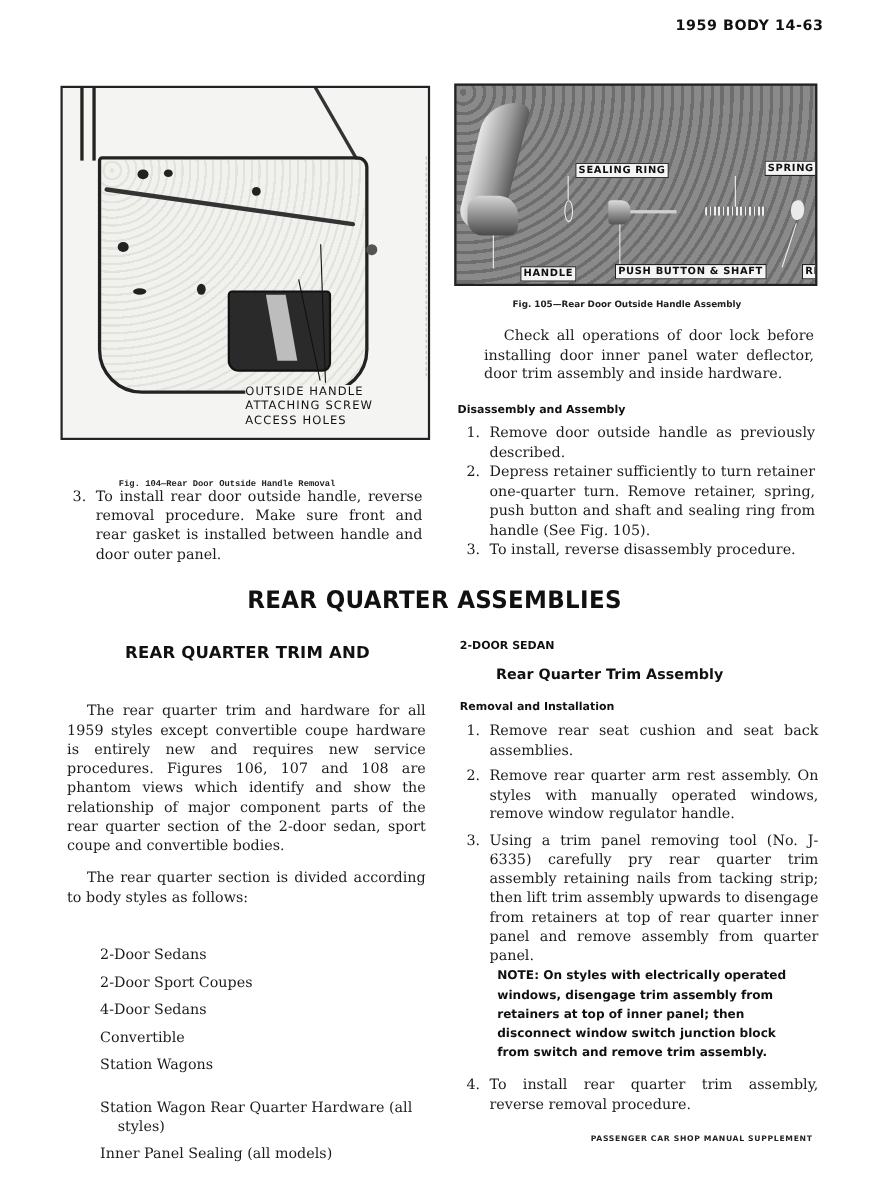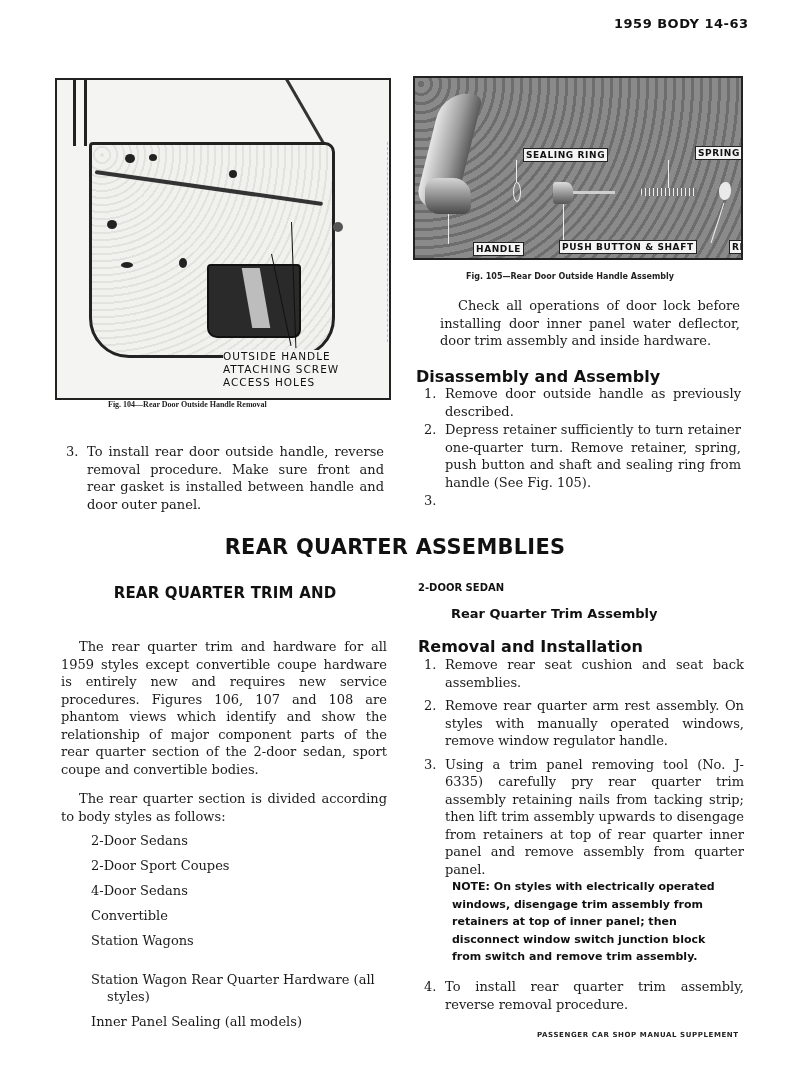--- a/index.html
+++ b/index.html
@@ -54,22 +54,22 @@
     .fig104 .lead {
       position: absolute; width: 1px; background: #111; transform-origin: top;
     }
     .fig104 .callout {
       position: absolute; left: 166px; top: 270px;
       font-family: "DejaVu Sans", sans-serif; font-size: 10.5px;
       line-height: 13px; letter-spacing: 1px; font-weight: 500; color: #111;
       background: #f4f4f2;
     }
     .fig104-caption {
-      position: absolute; left: 108px; top: 400px;
-      font-family: Liberation Serif, serif; font-weight: bold; font-size: 8px;
+      position: absolute; left: 108px; top: 436px;
+      font-family: Liberation Mono, monospace; font-weight: bold; font-size: 8px;
       color: #222;
     }
 
     
     .fig105 {
       position: absolute; left: 413px; top: 76px; width: 326px; height: 180px;
       border: 2px solid #222;
       background:
         repeating-radial-gradient(circle at 6px 6px, #6d6d6d 0 3px, #8a8a8a 3px 9px),
         #7c7c7c;
@@ -121,21 +121,21 @@
     }
 
     
     .para {
       position: absolute; font-size: 13px; line-height: 17.5px; text-align: justify;
       color: #1b1b1b;
     }
     .indent { text-indent: 18px; }
     .sub-heading {
       position: absolute; font-family: "DejaVu Sans", sans-serif; font-weight: bold;
-      font-size: 16px; color: #111;
+      font-size: 10px; color: #111;
     }
     ol.steps { list-style: none; margin: 0; padding: 0; }
     ol.steps li {
       position: relative; padding-left: 29px; font-size: 13px; line-height: 17.5px;
       text-align: justify; margin-bottom: 3px;
     }
     ol.steps li .num { position: absolute; left: 8px; top: 0; }
 
     .main-title {
       position: absolute; left: 0; width: 790px; top: 534px; text-align: center;
@@ -151,21 +151,21 @@
       position: absolute; left: 418px; top: 582px;
       font-family: "DejaVu Sans", sans-serif; font-weight: bold; font-size: 10px;
       color: #111;
     }
     .sec-sub-right {
       position: absolute; left: 418px; top: 606px;
       font-family: "DejaVu Sans", sans-serif; font-weight: bold; font-size: 13px;
       color: #111;
       margin-left: 33px;
     }
-    .body-list { position: absolute; left: 91px; top: 832px; width: 310px; }
+    .body-list { position: absolute; left: 91px; top: 860px; width: 310px; }
     .body-list div {
       font-size: 13px; line-height: 17px; margin-bottom: 8px;
     }
     .body-list .hang { padding-left: 16px; text-indent: -16px; }
 
     .note {
       position: absolute; left: 452px; top: 878px; width: 276px;
       font-family: "DejaVu Sans", sans-serif; font-weight: bold; font-size: 11px;
       line-height: 17.5px; color: #111;
     }
@@ -246,20 +246,21 @@
     <li style="margin-bottom:1px;">
       <span class="num">1.</span>
       <span>Remove door outside handle as previously described.</span>
     </li>
     <li style="margin-bottom:1px;">
       <span class="num">2.</span>
       <span>Depress retainer sufficiently to turn retainer one-quarter turn. Remove retainer, spring, push button and shaft and sealing ring from handle (See Fig. 105).</span>
     </li>
     <li>
       <span class="num">3.</span>
+      <span>To install, reverse disassembly procedure.</span>
     </li>
   </ol>
 </div>
 
 <div class="main-title">REAR QUARTER ASSEMBLIES</div>
 
 <div class="sec-title-left">
   <div>REAR QUARTER TRIM AND</div>
 </div>
 

